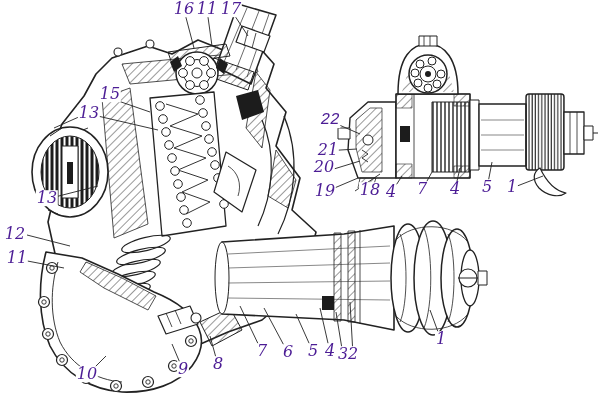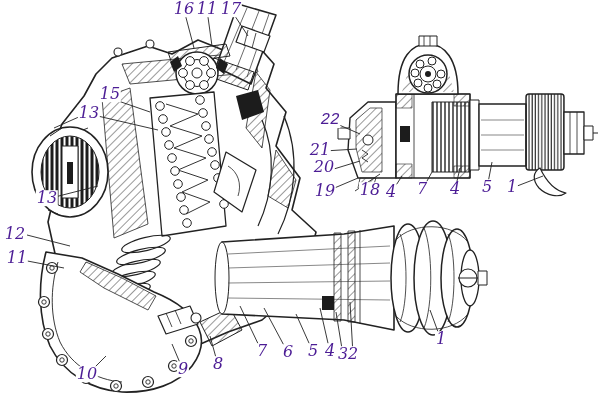--- a/index.html
+++ b/index.html
@@ -317,21 +317,21 @@
       <span class="callout" style="left: 183px; top: 370px;">9</span>
       <span class="callout" style="left: 218px; top: 365px;">8</span>
       <span class="callout" style="left: 262px; top: 352px;">7</span>
       <span class="callout" style="left: 288px; top: 353px;">6</span>
       <span class="callout" style="left: 313px; top: 352px;">5</span>
       <span class="callout" style="left: 330px; top: 352px;">4</span>
       <span class="callout" style="left: 343px; top: 355px;">3</span>
       <span class="callout" style="left: 353px; top: 355px;">2</span>
       <span class="callout" style="left: 441px; top: 340px;">1</span>
       <span class="callout" style="left: 330px; top: 121px; font-family: Liberation Mono, monospace;">22</span>
-      <span class="callout" style="left: 320px; top: 151px;">21</span>
+      <span class="callout" style="left: 328px; top: 151px;">21</span>
       <span class="callout" style="left: 324px; top: 168px;">20</span>
       <span class="callout" style="left: 325px; top: 192px; text-align: right;">19</span>
       <span class="callout" style="left: 370px; top: 191px;">18</span>
       <span class="callout" style="left: 391px; top: 193px;">4</span>
       <span class="callout" style="left: 422px; top: 190px;">7</span>
       <span class="callout" style="left: 455px; top: 190px;">4</span>
       <span class="callout" style="left: 487px; top: 188px;">5</span>
       <span class="callout" style="left: 512px; top: 188px;">1</span>
     </div>
 

